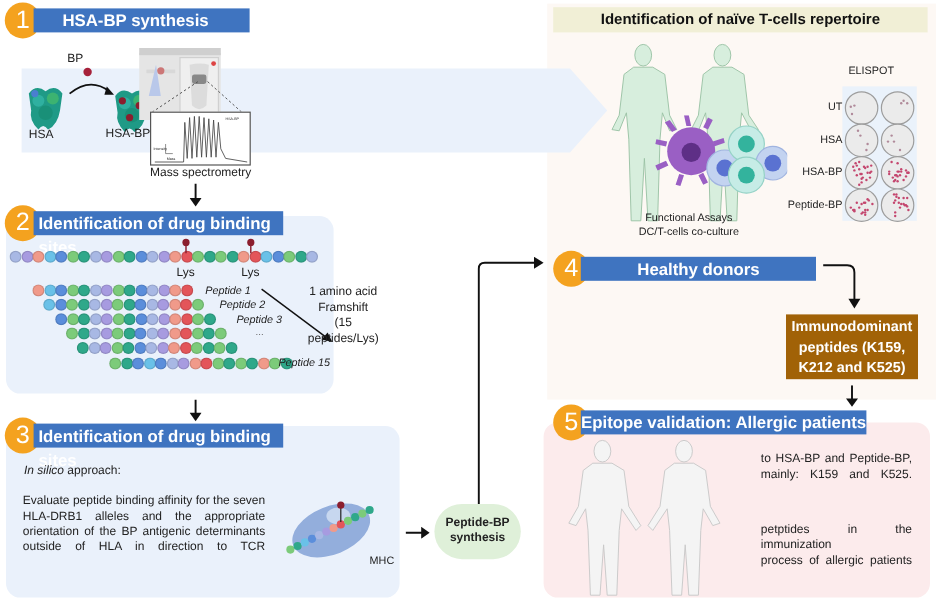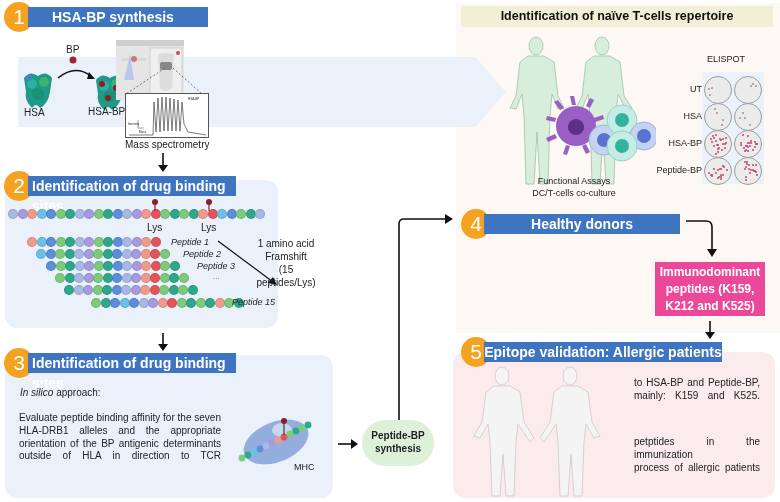--- a/index.html
+++ b/index.html
@@ -37,21 +37,21 @@
 
 <svg class="abs" style="left:20px;top:70px;" width="36" height="40">
   <path d="M4,8 Q10,0 18,6 Q26,0 32,8 L30,22 Q28,34 20,38 Q16,32 12,38 Q4,30 6,22 Z" fill="#1f9a86"></path>
   <circle cx="12" cy="14" r="5" fill="#2fb0a0"></circle>
     <circle cx="24" cy="12" r="5" fill="#3cb371"></circle>
   <circle cx="18" cy="24" r="6" fill="#199078"></circle>
     <circle cx="9" cy="8" r="3" fill="#4a7fd0"></circle>
 </svg>
 <div class="txt" style="left:24px;top:107px;">HSA</div>
 
-<div class="txt" style="left:66px;top:44px;">BP</div>
+<div class="txt" style="left:56px;top:44px;">BP</div>
 <svg class="abs" style="left:68px;top:55px;" width="10" height="10">
   <circle cx="5" cy="5" r="3.5" fill="#a6213a"></circle>
 </svg>
 <svg class="abs" style="left:55px;top:60px;" width="42" height="24">
   <path d="M3,18 Q20,4 36,16" fill="none" stroke="#111" stroke-width="1.5"></path>
   <polygon points="34,12 40,19 32,19" fill="#111"></polygon>
 </svg>
 
 <svg class="abs" style="left:92px;top:72px;" width="36" height="40">
   <path d="M4,8 Q10,0 18,6 Q26,0 32,8 L30,22 Q28,34 20,38 Q16,32 12,38 Q4,30 6,22 Z" fill="#1f9a86"></path>
@@ -274,21 +274,21 @@
     <circle cx="44" cy="30" r="3.4" fill="#f09a8a"></circle>
       <circle cx="50" cy="27" r="3.4" fill="#e3555a"></circle>
     <circle cx="56" cy="24" r="3.4" fill="#7ccb7a"></circle>
       <circle cx="62" cy="21" r="3.4" fill="#2fa88a"></circle>
     <circle cx="68" cy="18" r="3.4" fill="#7ccb7a"></circle>
       <circle cx="74" cy="15" r="3.4" fill="#2fa88a"></circle>
   </g>
   <line x1="50" y1="25" x2="50" y2="13" stroke="#222" stroke-width="1"></line>
   <circle cx="50" cy="11" r="3" fill="#8b1e2e"></circle>
 </svg>
-<div class="txt" style="left:294px;top:462px;font-size:9px;">MHC</div>
+<div class="txt" style="left:308px;top:462px;font-size:9px;">MHC</div>
 
 <svg class="abs" style="left:338px;top:439px;" width="22" height="10">
   <line x1="0" y1="5" x2="14" y2="5" stroke="#111" stroke-width="1.6"></line>
     <polygon points="13,0 20,5 13,10" fill="#111"></polygon>
 </svg>
 
 <div class="abs" style="left:362px;top:420px;width:72px;height:46px;border-radius:24px;background:#dff0d9;text-align:center;font-weight:bold;font-size:10px;line-height:13px;padding-top:9px;box-sizing:border-box;">
   <div>Peptide-BP</div>
   <div>synthesis</div>
 </div>
@@ -449,21 +449,21 @@
   </div>
 
 <div class="step-num" style="left:461px;top:209px;">4</div>
 <div class="step-bar" style="left:484px;top:214px;width:196px;text-align:center;">Healthy donors</div>
 
 <svg class="abs" style="left:684px;top:218px;" width="36" height="42">
   <path d="M2,3 L22,3 Q28,3 28,9 L28,32" fill="none" stroke="#111" stroke-width="1.6"></path>
   <polygon points="23,31 33,31 28,39" fill="#111"></polygon>
 </svg>
 
-<div class="abs" style="left:655px;top:262px;width:110px;height:54px;background:#ec4899;color:#fff;font-weight:bold;font-size:12px;line-height:17px;text-align:center;padding-top:2px;box-sizing:border-box;">
+<div class="abs" style="left:655px;top:262px;width:110px;height:54px;background:#a16207;color:#fff;font-weight:bold;font-size:12px;line-height:17px;text-align:center;padding-top:2px;box-sizing:border-box;">
   <div>Immunodominant</div>
   <div>peptides (K159,</div>
   <div>K212 and K525)</div>
 </div>
 
 <svg class="abs" style="left:704px;top:321px;" width="12" height="20">
   <line x1="6" y1="0" x2="6" y2="12" stroke="#111" stroke-width="1.6"></line>
     <polygon points="1,11 11,11 6,18" fill="#111"></polygon>
 </svg>
 

